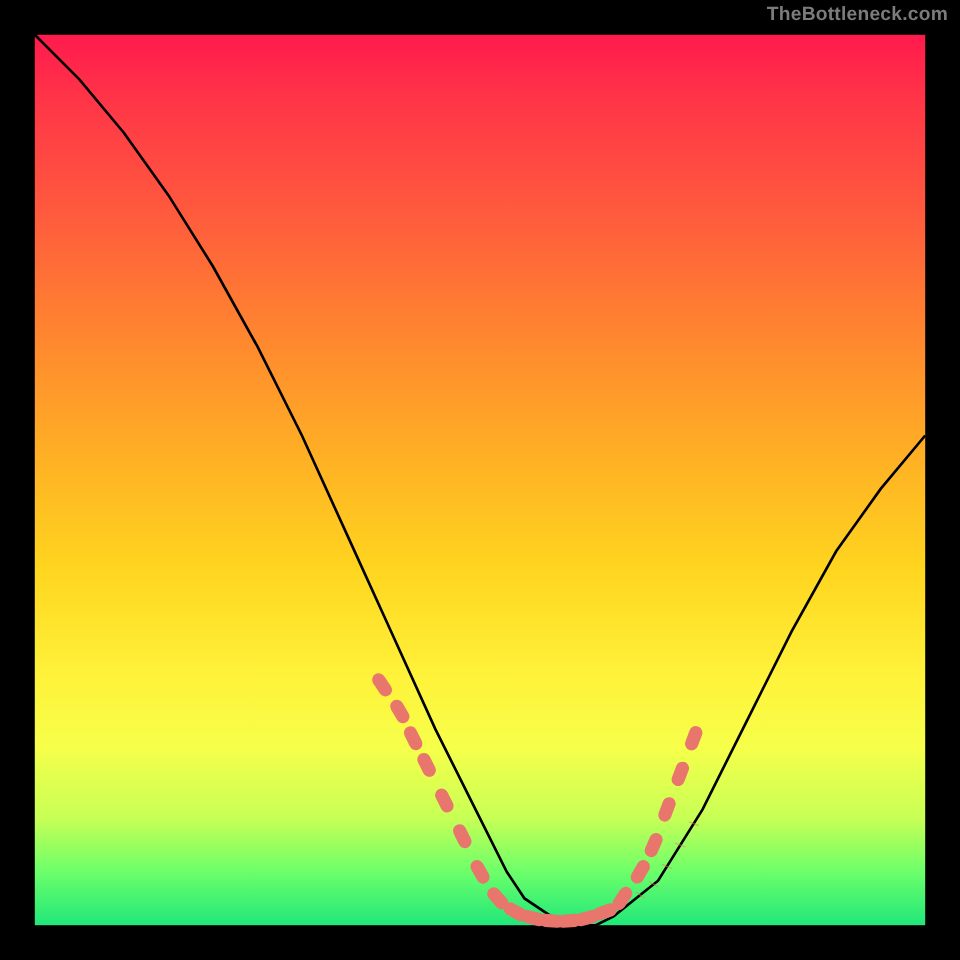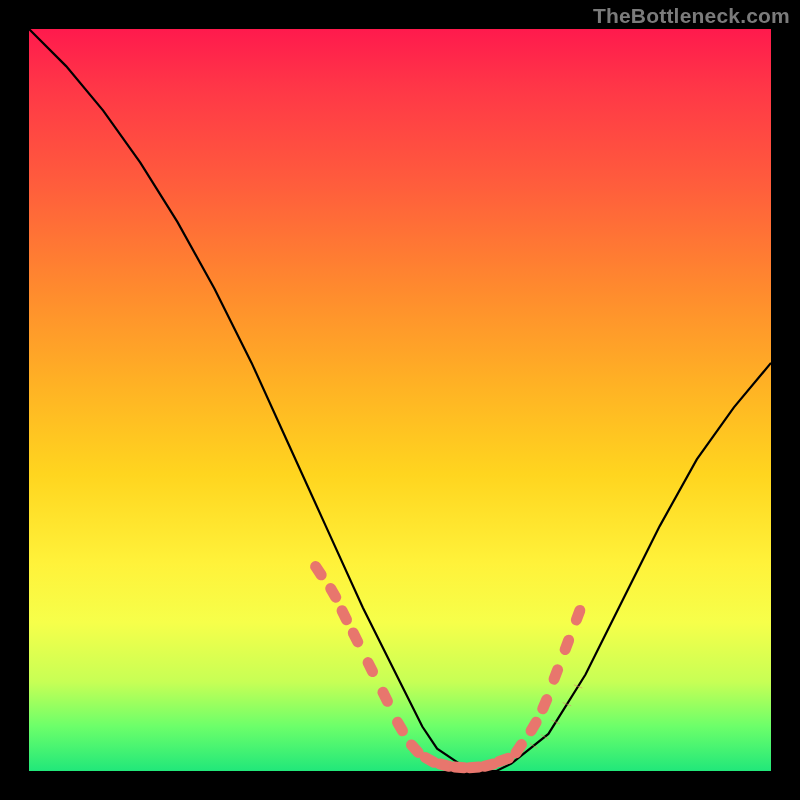--- a/index.html
+++ b/index.html
@@ -47,21 +47,21 @@
     top: 29px;
     width: 742px;
     height: 742px;
     overflow: visible;
   }
   .watermark {
     position: absolute;
     top: 4px;
     right: 10px;
     color: #7b7b7b;
-    font-size: 21px;
+    font-size: 16px;
     font-weight: 600;
     letter-spacing: 0.2px;
     user-select: none;
   }
 </style>
 </head>
 <body>
 
 <div class="frame">
   <div class="plot"></div>

